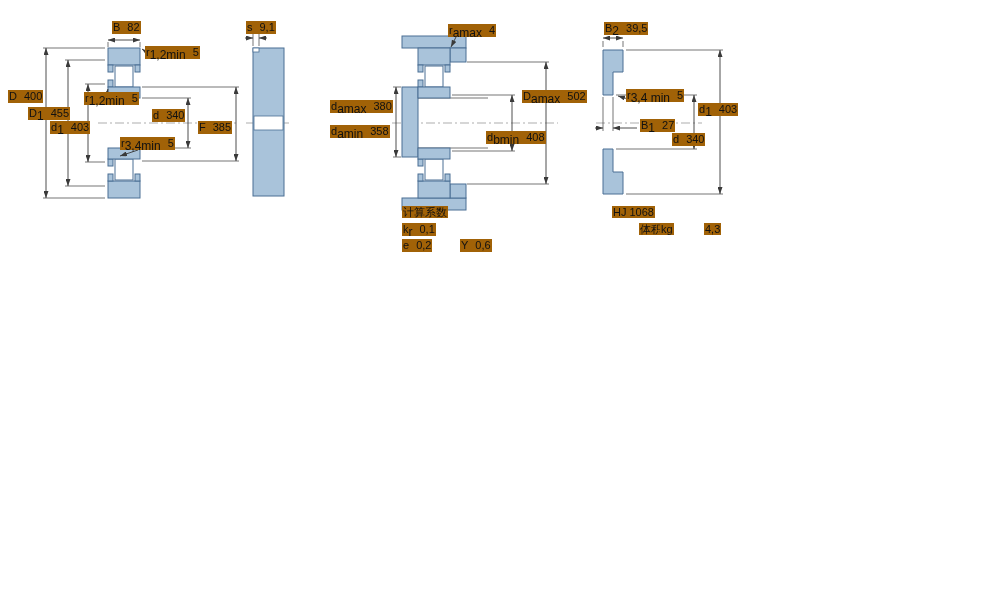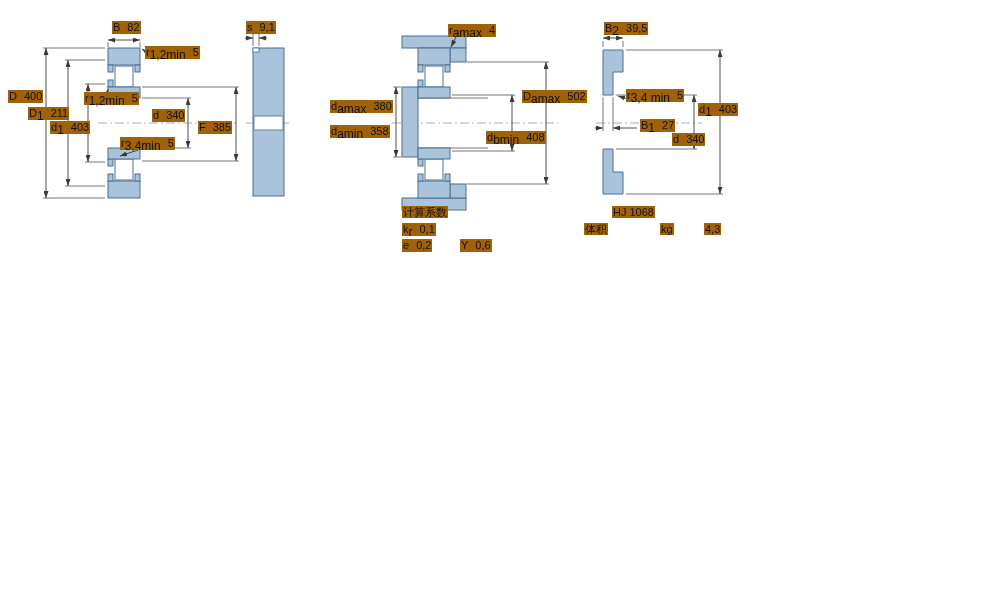--- a/index.html
+++ b/index.html
@@ -119,21 +119,21 @@
       <line x1="616" y1="95" x2="697" y2="95" class="ext"></line>
       <line x1="616" y1="149" x2="697" y2="149" class="ext"></line>
       <line x1="694" y1="95" x2="694" y2="149" class="dim" marker-start="url(#arr)" marker-end="url(#arr)"></line>
       <line x1="628" y1="99" x2="618" y2="96" class="dim" marker-end="url(#arr)"></line>
     </g>
   </svg>
 
   <div class="lbl" style="left:112px;top:21px"><span>B</span><sub></sub><span class="v">82</span></div>
   <div class="lbl" style="left:145px;top:46px"><span>r</span><sub>1,2min</sub><span class="v">5</span></div>
   <div class="lbl" style="left:8px;top:90px"><span>D</span><sub></sub><span class="v">400</span></div>
-  <div class="lbl" style="left:28px;top:107px"><span>D</span><sub>1</sub><span class="v">211</span></div>
+  <div class="lbl" style="left:28px;top:107px"><span>D</span><sub>1</sub><span class="v">455</span></div>
   <div class="lbl" style="left:50px;top:121px"><span>d</span><sub>1</sub><span class="v">403</span></div>
   <div class="lbl" style="left:84px;top:92px"><span>r</span><sub>1,2min</sub><span class="v">5</span></div>
   <div class="lbl" style="left:152px;top:109px"><span>d</span><sub></sub><span class="v">340</span></div>
   <div class="lbl" style="left:198px;top:121px"><span>F</span><sub></sub><span class="v">385</span></div>
   <div class="lbl" style="left:120px;top:137px"><span>r</span><sub>3,4min</sub><span class="v">5</span></div>
 
   <div class="lbl" style="left:246px;top:21px"><span>s</span><sub></sub><span class="v">9,1</span></div>
 
   <div class="lbl" style="left:448px;top:24px"><span>r</span><sub>amax</sub><span class="v">4</span></div>
   <div class="lbl" style="left:330px;top:100px"><span>d</span><sub>amax</sub><span class="v">380</span></div>
@@ -146,17 +146,17 @@
   <div class="lbl" style="left:402px;top:239px"><span>e</span><sub></sub><span class="v">0,2</span></div>
   <div class="lbl" style="left:460px;top:239px"><span>Y</span><sub></sub><span class="v">0,6</span></div>
 
   <div class="lbl" style="left:604px;top:22px"><span>B</span><sub>2</sub><span class="v">39,5</span></div>
   <div class="lbl" style="left:626px;top:89px"><span>r</span><sub>3,4 min</sub><span class="v">5</span></div>
   <div class="lbl" style="left:640px;top:119px"><span>B</span><sub>1</sub><span class="v">27</span></div>
   <div class="lbl" style="left:698px;top:103px"><span>d</span><sub>1</sub><span class="v">403</span></div>
   <div class="lbl" style="left:672px;top:133px"><span>d</span><sub></sub><span class="v">340</span></div>
 
   <div class="lbl" style="left:612px;top:206px">HJ 1068</div>
-  <div class="lbl" style="left:584px;top:223px">体积</div>
+  <div class="lbl" style="left:639px;top:223px">体积</div>
   <div class="lbl" style="left:660px;top:223px">kg</div>
   <div class="lbl" style="left:704px;top:223px">4,3</div>
 
 </div>
 
 </body></html>

